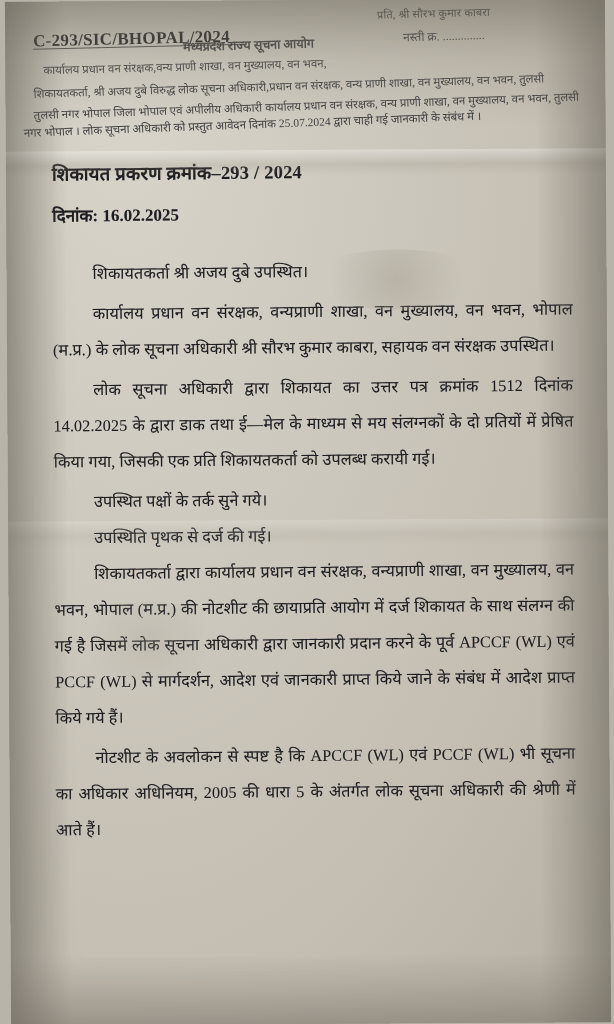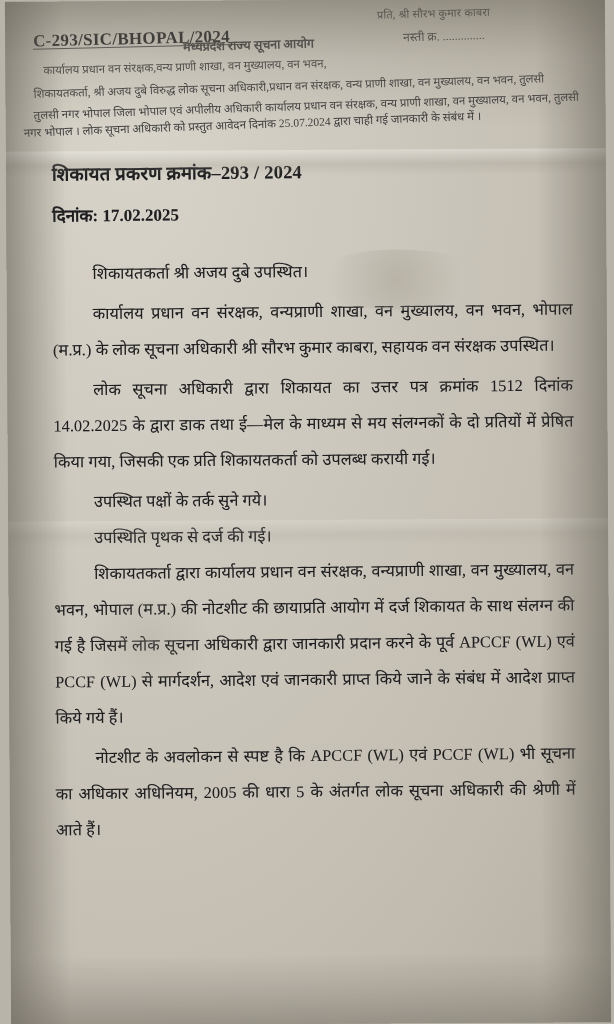--- a/index.html
+++ b/index.html
@@ -167,21 +167,21 @@
     <div class="hand hand-line-a">मध्यप्रदेश राज्य सूचना आयोग</div>
     <div class="hand hand-line-b">कार्यालय प्रधान वन संरक्षक,वन्य प्राणी शाखा, वन मुख्यालय, वन भवन,</div>
     <div class="hand hand-line-c">शिकायतकर्ता, श्री अजय दुबे विरुद्ध लोक सूचना अधिकारी,प्रधान वन संरक्षक, वन्य प्राणी शाखा, वन मुख्यालय, वन भवन, तुलसी</div>
     <div class="hand hand-line-d">तुलसी नगर भोपाल जिला भोपाल एवं अपीलीय अधिकारी कार्यालय प्रधान वन संरक्षक, वन्य प्राणी शाखा, वन मुख्यालय, वन भवन, तुलसी</div>
     <div class="hand hand-line-e">नगर भोपाल । लोक सूचना अधिकारी को प्रस्तुत आवेदन दिनांक 25.07.2024 द्वारा चाही गई जानकारी के संबंध में ।</div>
 
     <div class="body-wrap">
       <div class="case-title">शिकायत प्रकरण क्रमांक–293 / 2024</div>
       <div class="case-date">
         <span>दिनांक:</span>
-        <span class="val latin">17.02.2025</span>
+        <span class="val latin">16.02.2025</span>
       </div>
 
       <p class="para">शिकायतकर्ता श्री अजय दुबे उपस्थित।</p>
       <p class="para">कार्यालय प्रधान वन संरक्षक, वन्यप्राणी शाखा, वन मुख्यालय, वन भवन, भोपाल (म.प्र.) के लोक सूचना अधिकारी श्री सौरभ कुमार काबरा, सहायक वन संरक्षक उपस्थित।</p>
       <p class="para">लोक सूचना अधिकारी द्वारा शिकायत का उत्तर पत्र क्रमांक 1512 दिनांक 14.02.2025 के द्वारा डाक तथा ई—मेल के माध्यम से मय संलग्नकों के दो प्रतियों में प्रेषित किया गया, जिसकी एक प्रति शिकायतकर्ता को उपलब्ध करायी गई।</p>
       <p class="para tight">उपस्थित पक्षों के तर्क सुने गये।</p>
       <p class="para tight">उपस्थिति पृथक से दर्ज की गई।</p>
       <p class="para">शिकायतकर्ता द्वारा कार्यालय प्रधान वन संरक्षक, वन्यप्राणी शाखा, वन मुख्यालय, वन भवन, भोपाल (म.प्र.) की नोटशीट की छायाप्रति आयोग में दर्ज शिकायत के साथ संलग्न की गई है जिसमें लोक सूचना अधिकारी द्वारा जानकारी प्रदान करने के पूर्व APCCF (WL) एवं PCCF (WL) से मार्गदर्शन, आदेश एवं जानकारी प्राप्त किये जाने के संबंध में आदेश प्राप्त किये गये हैं।</p>
       <p class="para">नोटशीट के अवलोकन से स्पष्ट है कि APCCF (WL) एवं PCCF (WL) भी सूचना का अधिकार अधिनियम, 2005 की धारा 5 के अंतर्गत लोक सूचना अधिकारी की श्रेणी में आते हैं।</p>
     </div>

